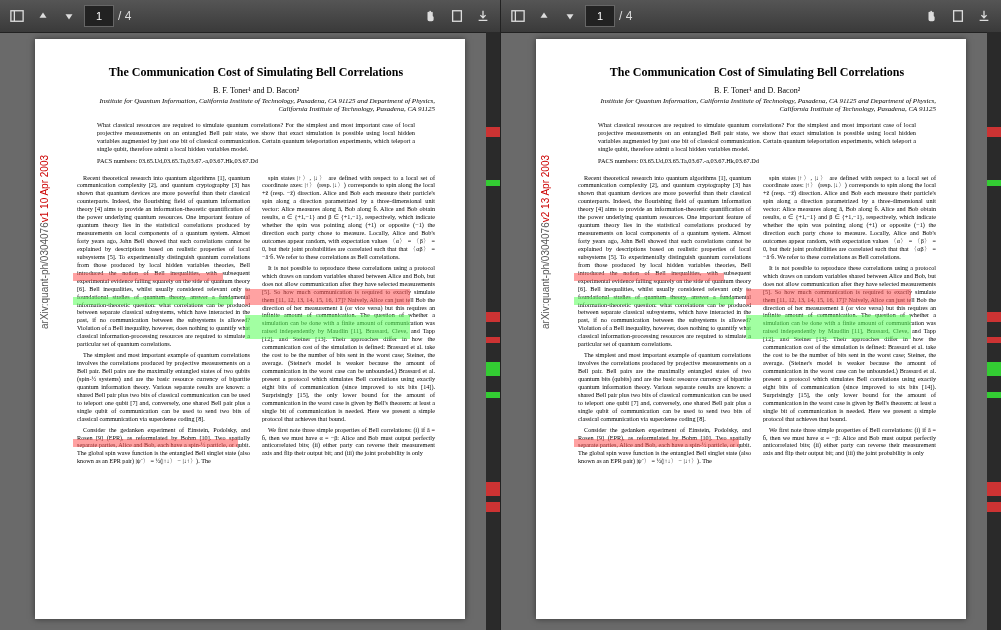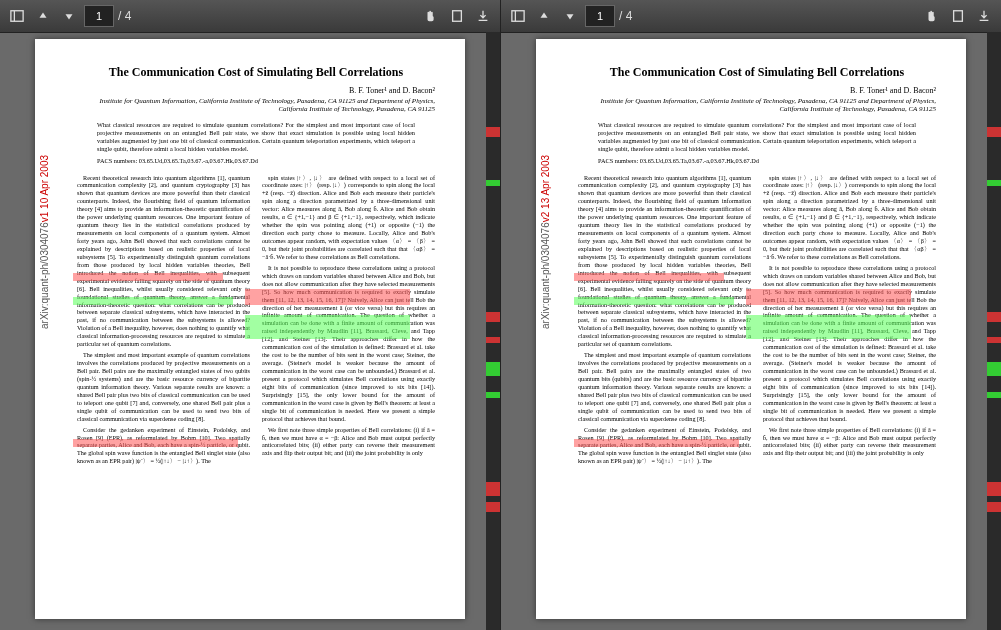--- a/index.html
+++ b/index.html
@@ -8,21 +8,21 @@
   .pane.left{border-right:1px solid #222}
   .toolbar{height:32px;background:linear-gradient(#555,#3a3a3a);display:flex;align-items:center;padding:0 6px;gap:4px;border-bottom:1px solid #222}
   .tbtn{width:22px;height:22px;display:flex;align-items:center;justify-content:center;color:#ddd;cursor:pointer;border-radius:2px}
   .tbtn svg{width:14px;height:14px;fill:#ddd}
   .spacer{flex:1}
   .pagebox{display:flex;align-items:center;gap:4px;color:#ddd;font-size:12px}
   .pagein{width:24px;height:18px;background:#222;border:1px solid #666;color:#fff;font-size:11px;text-align:center}
   .viewport{flex:1;background:#6a6a6a;display:flex;justify-content:center;overflow:hidden;position:relative}
   .sheet{width:430px;height:580px;background:#fff;margin-top:6px;box-shadow:0 0 6px rgba(0,0,0,.5);position:relative;padding:26px 30px 20px 42px;box-sizing:border-box}
   .title{text-align:center;font-family:"Times New Roman",serif;font-weight:bold;font-size:12px;margin-bottom:6px}
-  .authors{text-align:right;font-family:"Times New Roman",serif;font-size:8px;margin-bottom:2px}
+  .authors{text-align:center;font-family:"Times New Roman",serif;font-size:8px;margin-bottom:2px}
   .affil{text-align:right;font-family:"Times New Roman",serif;font-style:italic;font-size:7px;line-height:1.15;margin-bottom:8px}
   .abstract{font-family:"Times New Roman",serif;font-size:6.3px;line-height:1.25;text-align:justify;margin:0 20px 4px 20px}
   .pacs{font-family:"Times New Roman",serif;font-size:6.3px;margin:0 20px 10px 20px}
   .cols{column-count:2;column-gap:12px;font-family:"Times New Roman",serif;font-size:6.2px;line-height:1.28;text-align:justify}
   .cols p{margin:0 0 3px 0;text-indent:6px}
   .sidelabel{position:absolute;left:4px;top:290px;transform:rotate(-90deg);transform-origin:left top;font-family:Arial,sans-serif;font-size:10px;white-space:nowrap;color:#555}
   .sidelabel .red{color:#c00}
   .diffstrip{position:absolute;right:0;top:32px;bottom:0;width:14px;background:#2a2a2a;display:flex;flex-direction:column}
   .mark{width:100%}
   .mark.g{background:#3c3}

